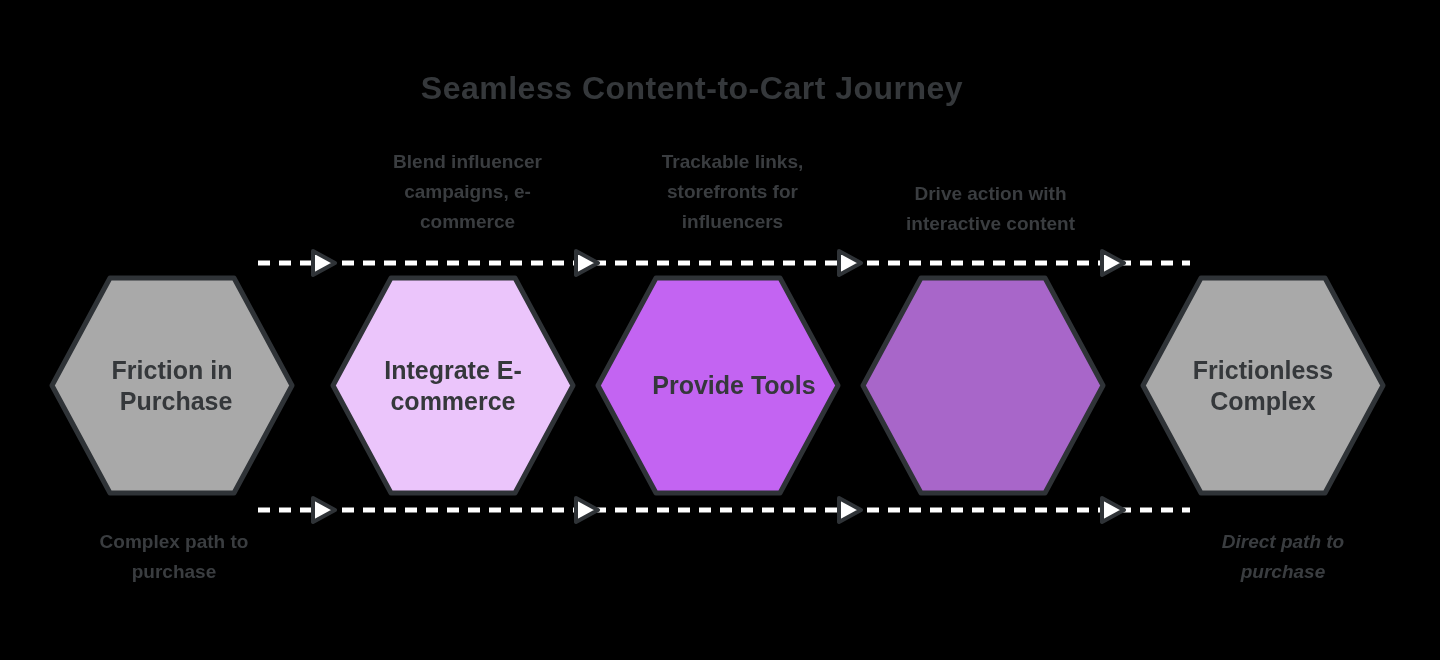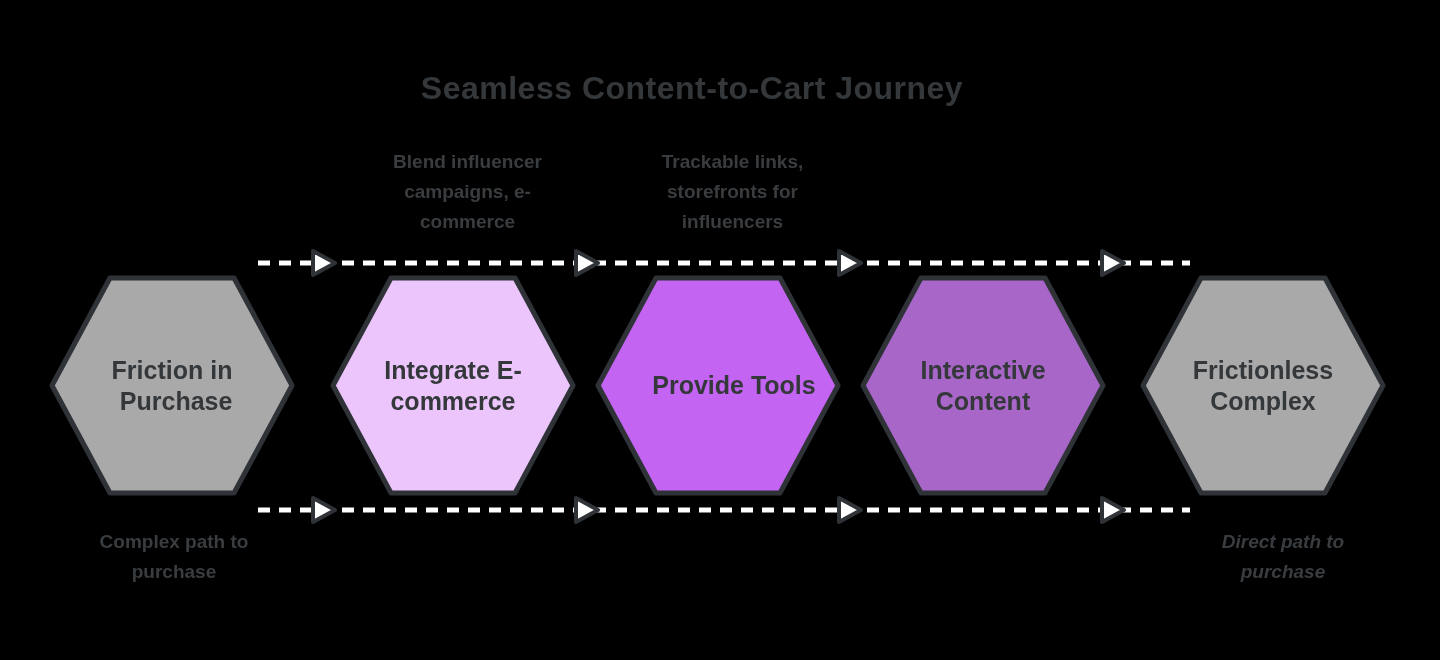--- a/index.html
+++ b/index.html
@@ -96,30 +96,30 @@
     <polygon points="598,385.5 656,278 780,278 838,385.5 780,493 656,493" stroke="#2f3337" stroke-width="5" stroke-linejoin="round" fill="#c364f2"></polygon>
     <polygon points="863,385.5 921,278 1045,278 1103,385.5 1045,493 921,493" stroke="#2f3337" stroke-width="5" stroke-linejoin="round" fill="#a866c9"></polygon>
     <polygon points="1143,385.5 1201,278 1325,278 1383,385.5 1325,493 1201,493" stroke="#2f3337" stroke-width="5" stroke-linejoin="round" fill="#a9a9a9"></polygon>
   </svg>
 
   <div class="hex-label hl1">Friction in
 Purchase</div>
   <div class="hex-label hl2">Integrate E-
 commerce</div>
   <div class="hex-label hl3">Provide Tools</div>
-  <div class="hex-label hl4">Interactive
-Content</div>
   <div class="hex-label hl5">Frictionless
 Complex</div>
 
   <div class="annotation a1">Blend influencer
 campaigns, e-
 commerce</div>
   <div class="annotation a2">Trackable links,
 storefronts for
 influencers</div>
+  <div class="annotation a3">Drive action with
+interactive content</div>
 
   <div class="annotation a4">Complex path to
 purchase</div>
   <div class="annotation a5">Direct path to
 purchase</div>
 
 </div>
 
 </body></html>

